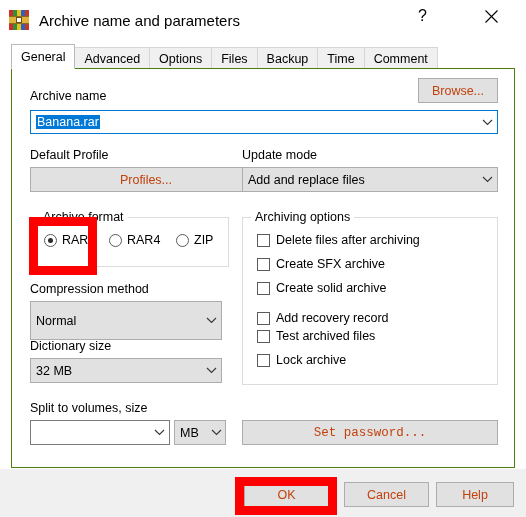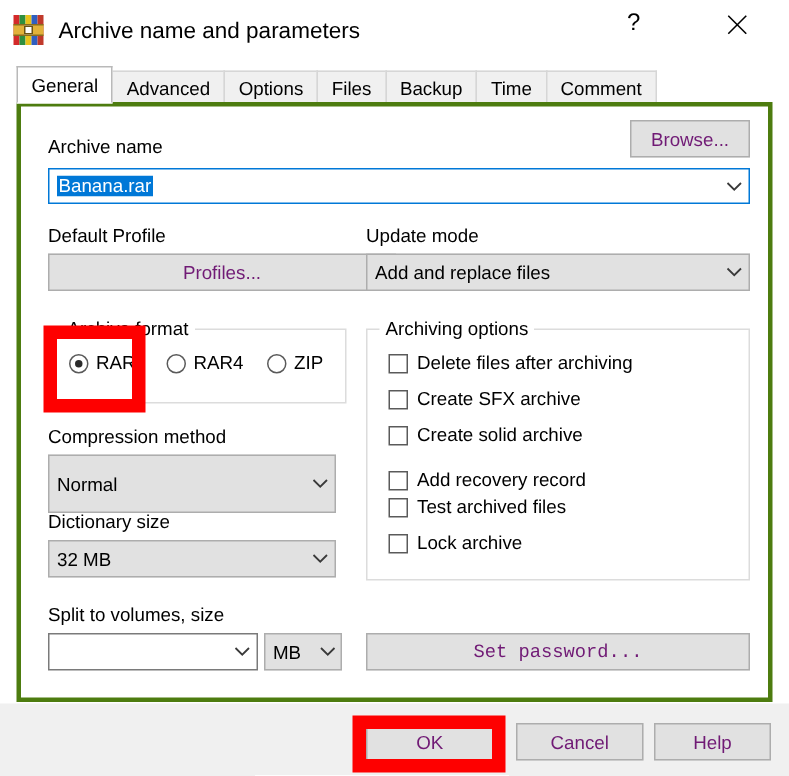--- a/index.html
+++ b/index.html
@@ -112,21 +112,21 @@
     position: relative;
     z-index: 3;
   }
 
   
   #tabpage {
     position: absolute;
     left: 11px; top: 68px;
     width: 504px; height: 400px;
     background: #ffffff;
-    border: 3px solid #4d7c0f;
+    border: 1px solid #4d7c0f;
     box-sizing: border-box;
   }
 
   
   #footer {
     position: absolute;
     left: 0; top: 469px;
     width: 526px; height: 48px;
     background: #f0f0f0;
   }
@@ -138,21 +138,21 @@
     color: #000000;
     white-space: nowrap;
   }
   .btn {
     position: absolute;
     background: #e1e1e1;
     border: 1px solid #adadad;
     box-sizing: border-box;
     font-family: "Liberation Sans", sans-serif;
     font-size: 12.5px;
-    color: #701a75;
+    color: #c2410c;
     display: flex;
     align-items: center;
     justify-content: center;
     cursor: default;
     white-space: nowrap;
   }
   .combo {
     position: absolute;
     background: #e1e1e1;
     border: 1px solid #adadad;

